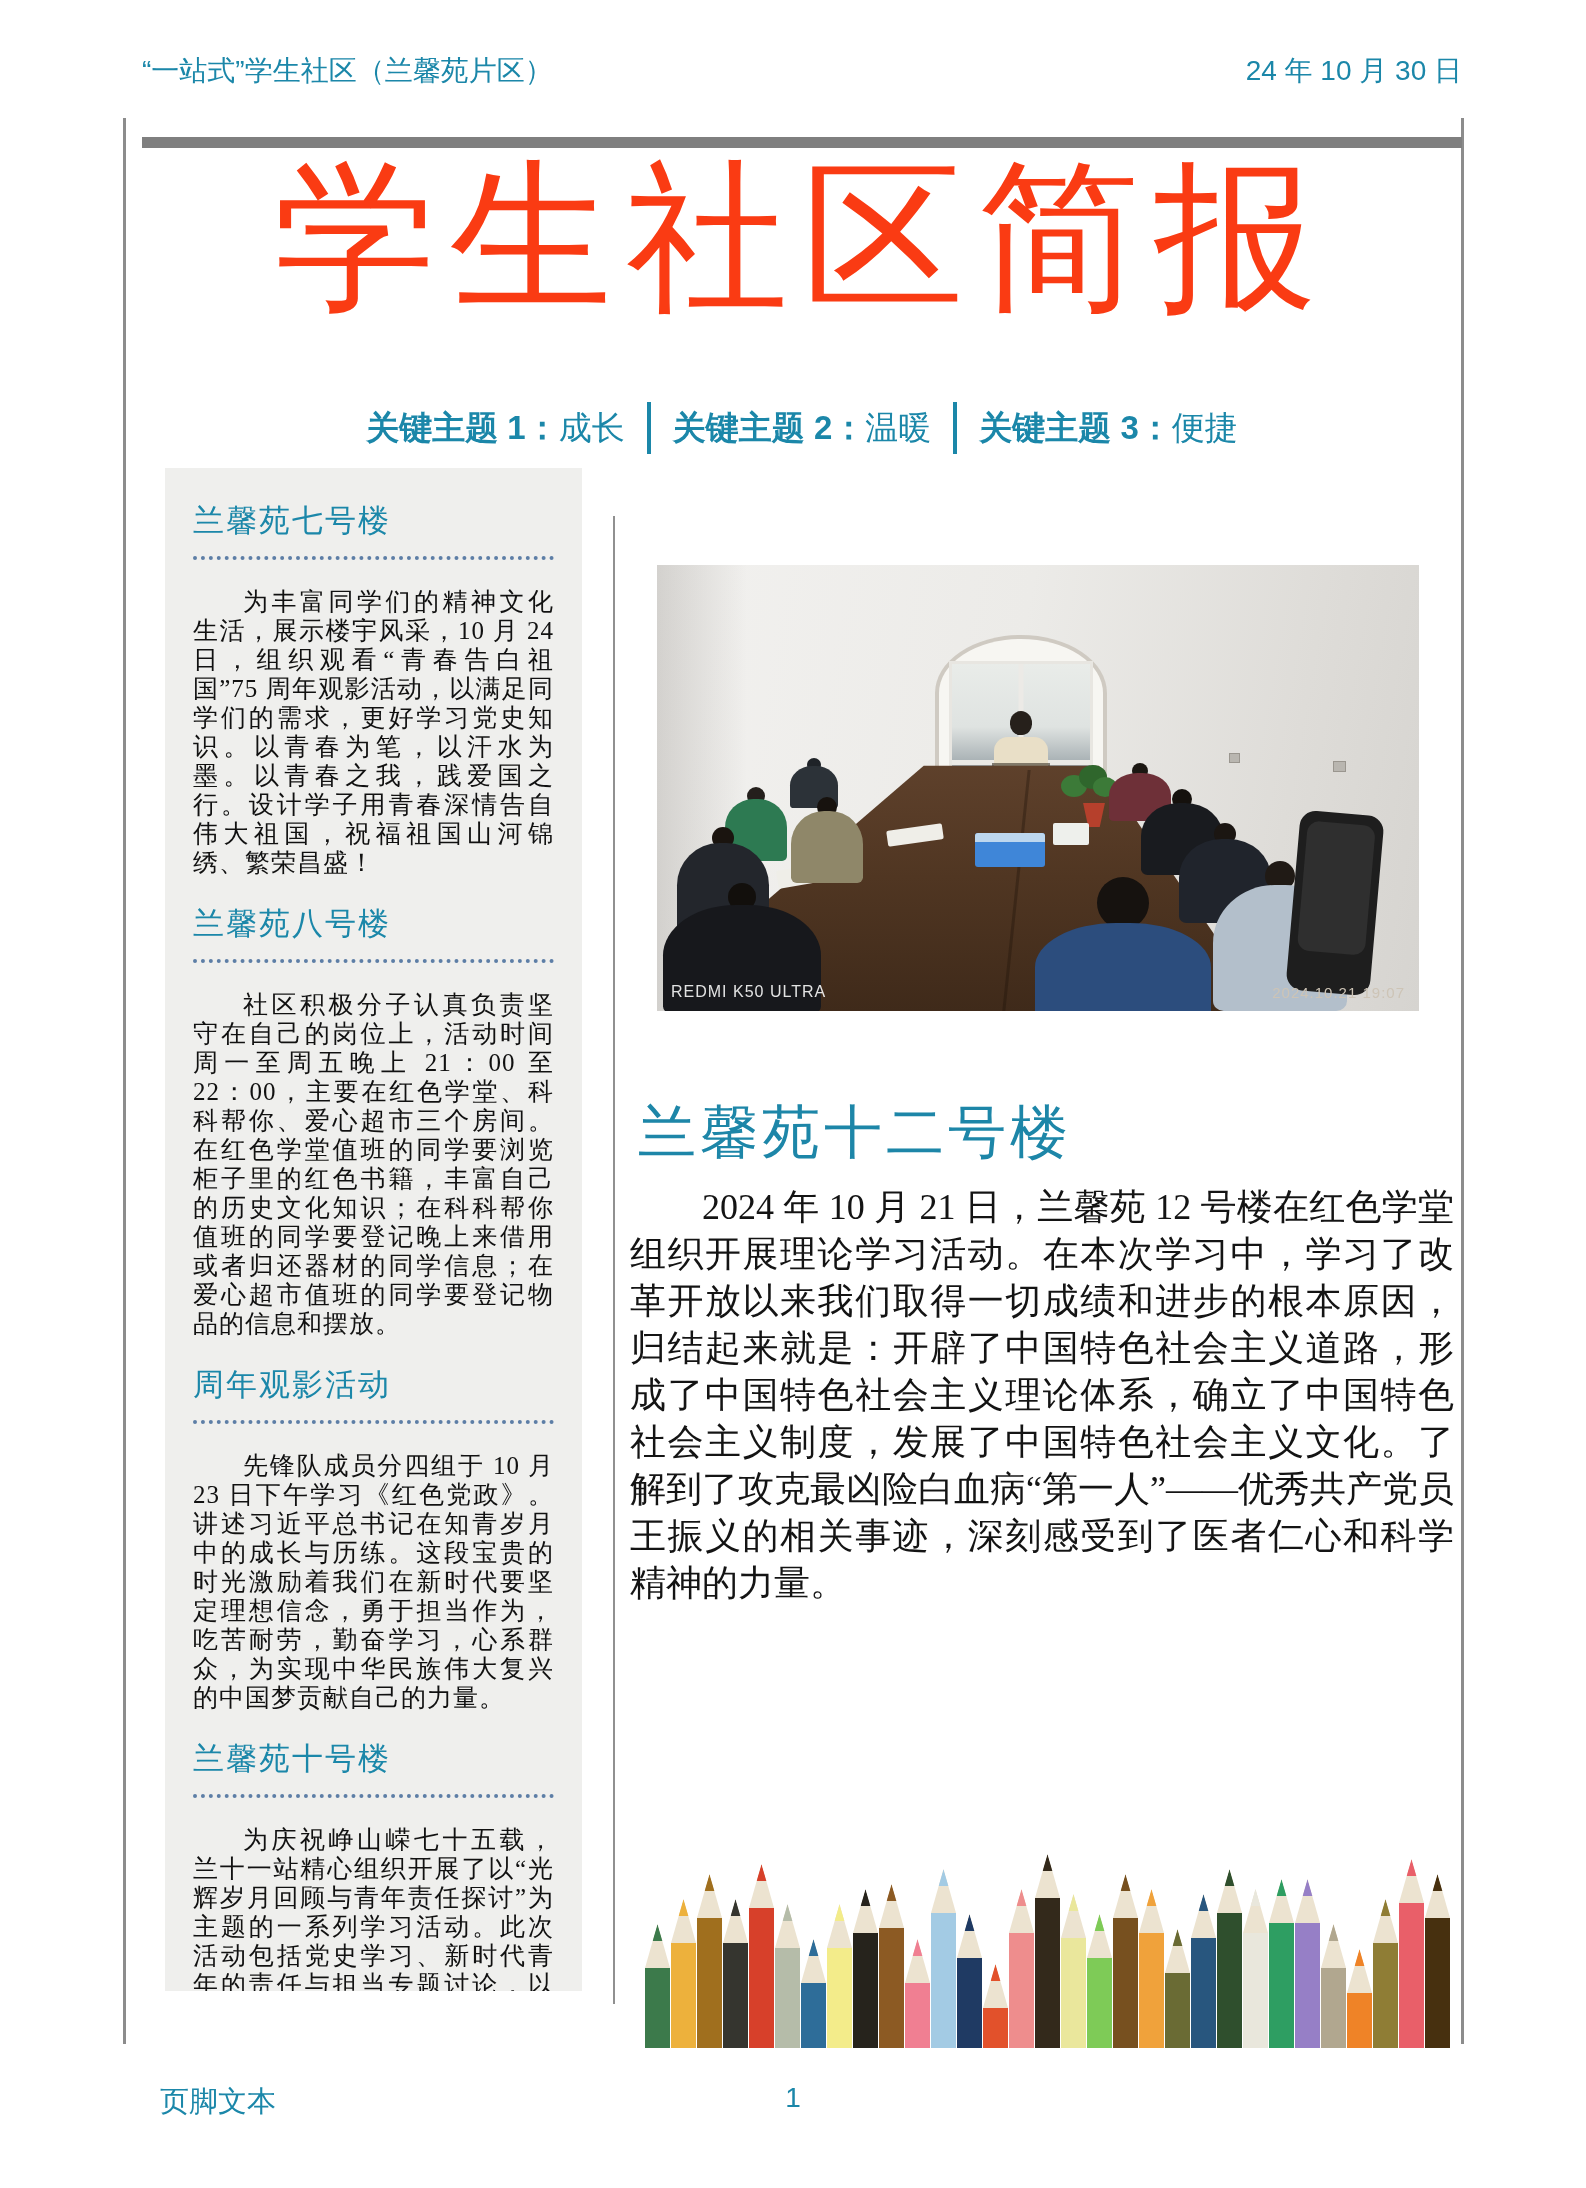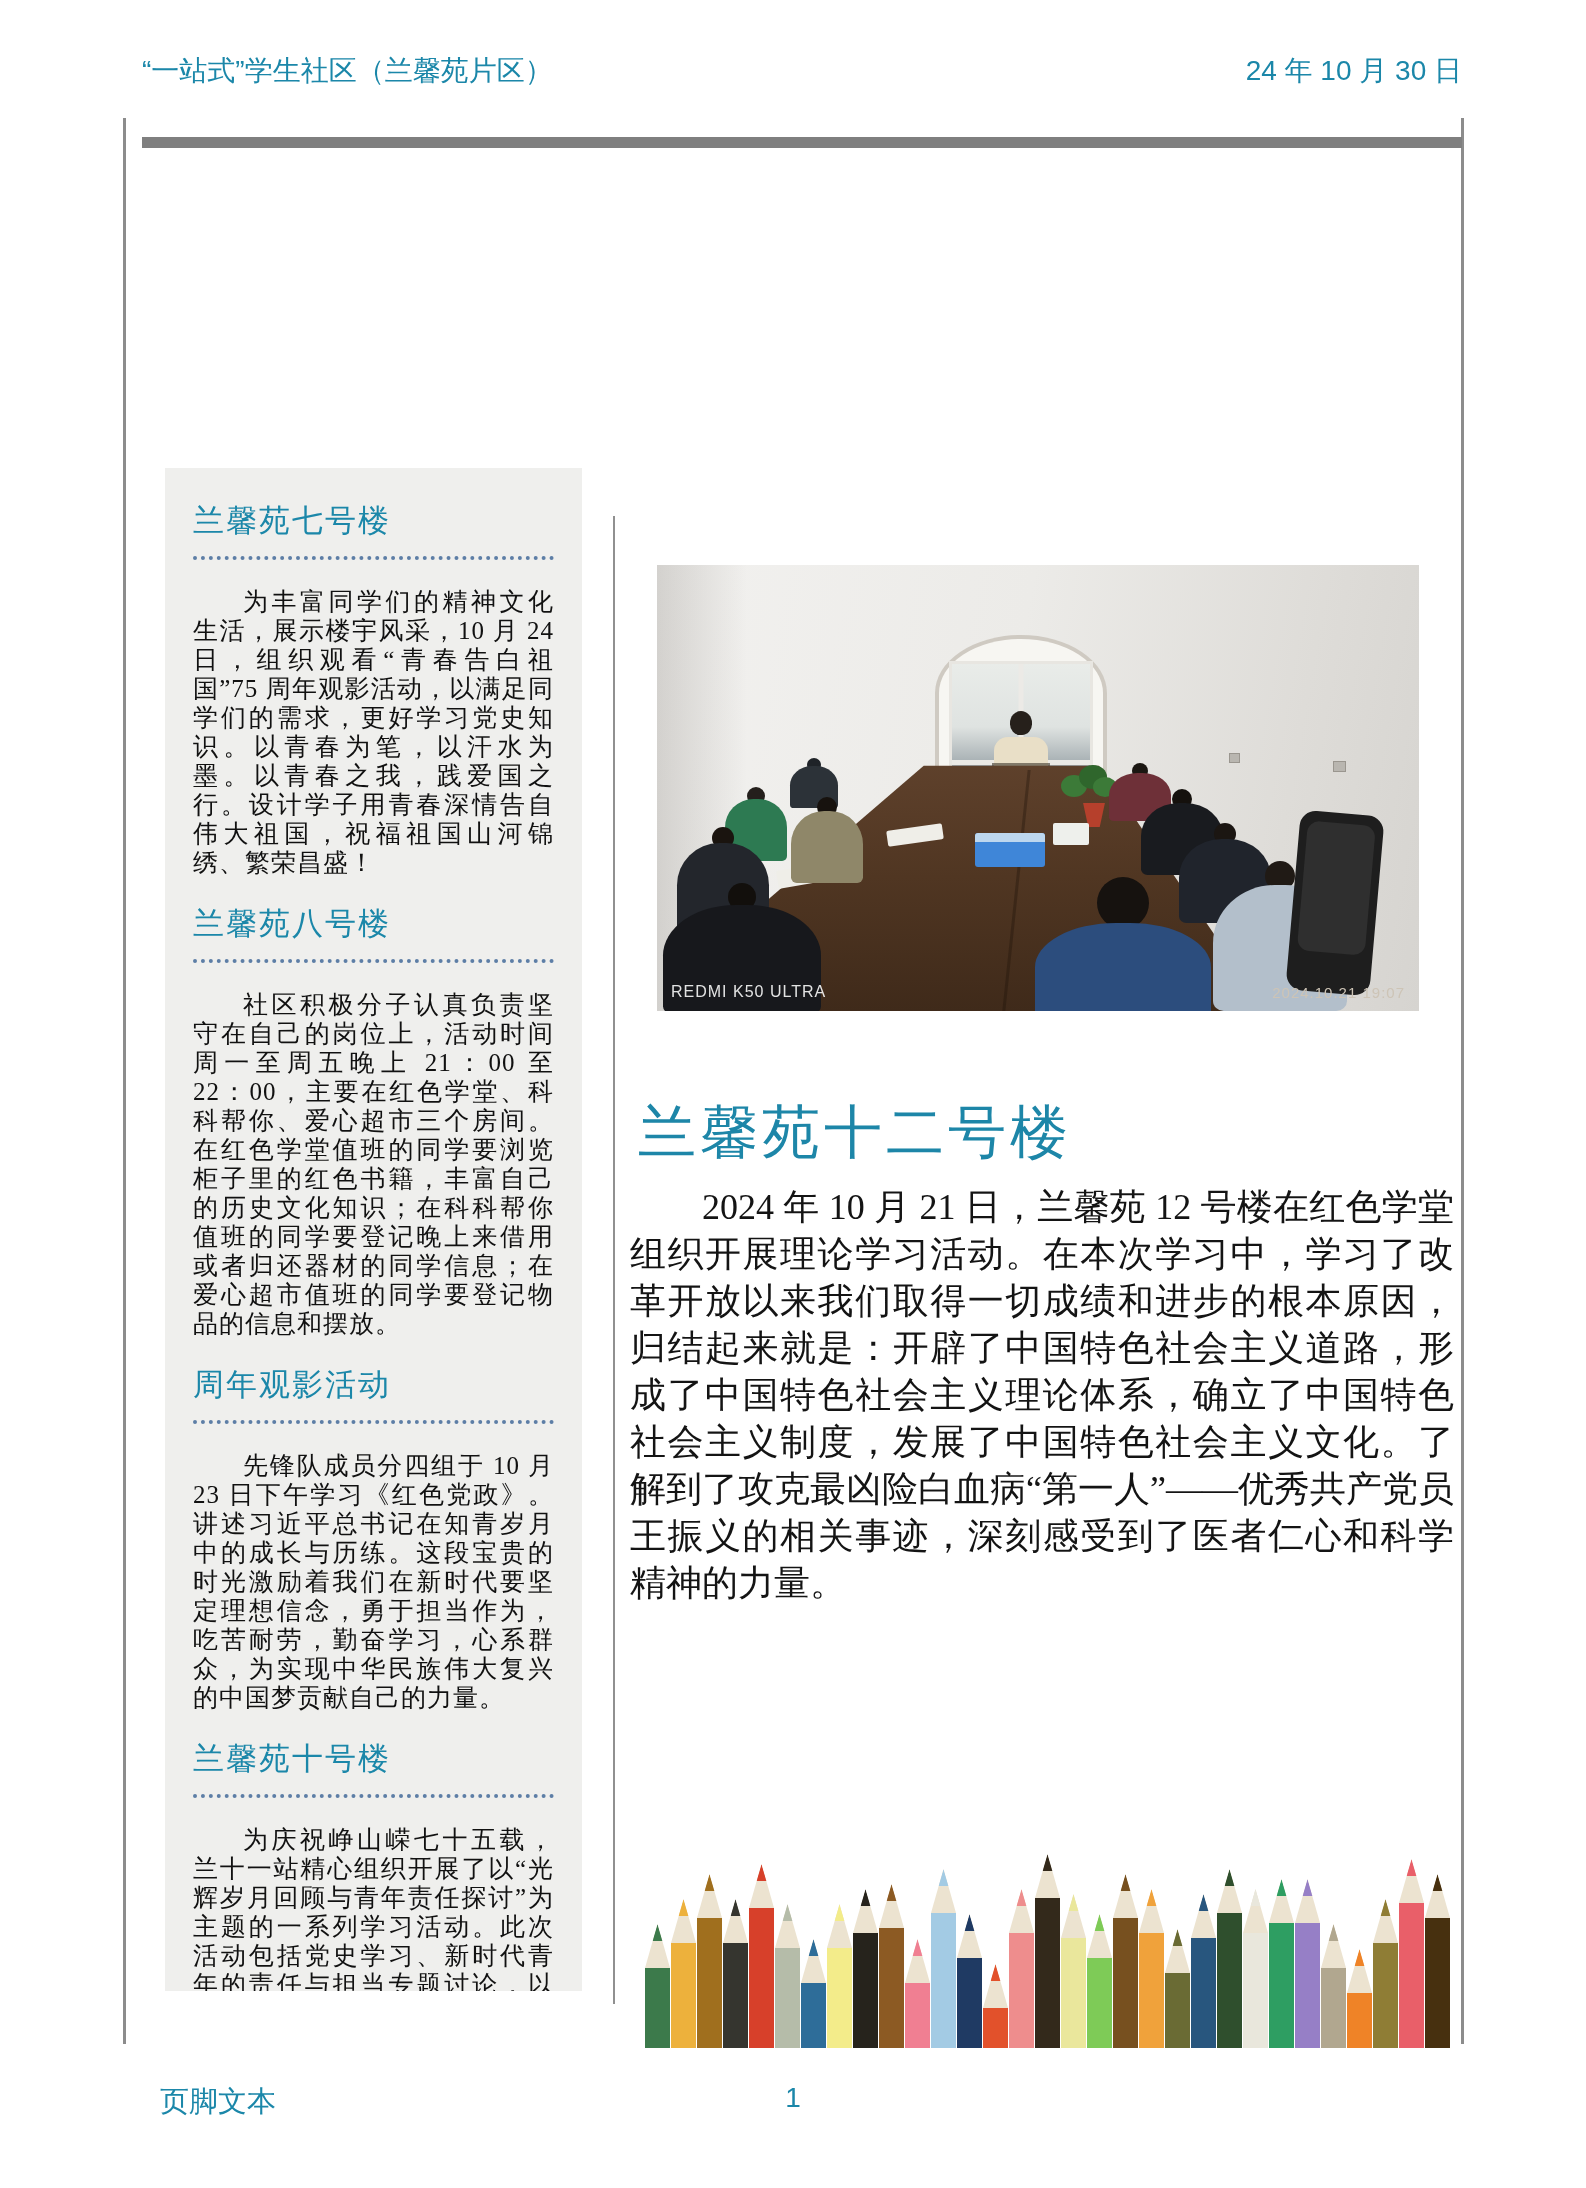--- a/index.html
+++ b/index.html
@@ -116,21 +116,29 @@
 
   <div class="border-v border-left"></div>
   <div class="border-v border-right"></div>
 
   <div class="header">
     <span>“一站式”学生社区（兰馨苑片区）</span>
     <span>24 年 10 月 30 日</span>
   </div>
   <div class="header-bar"></div>
 
-
+  <div class="doc-title">学生社区简报</div>
+
+  <div class="themes">
+    <span class="theme-item"><span class="theme-label">关键主题 1：</span><span>成长</span></span>
+    <span class="theme-sep"></span>
+    <span class="theme-item"><span class="theme-label">关键主题 2：</span><span>温暖</span></span>
+    <span class="theme-sep"></span>
+    <span class="theme-item"><span class="theme-label">关键主题 3：</span><span>便捷</span></span>
+  </div>
 
   <div class="sidebar">
     <div class="side-section">
       <div class="side-title">兰馨苑七号楼</div>
       <hr class="side-rule">
       <div class="side-body">为丰富同学们的精神文化生活，展示楼宇风采，10 月 24 日，组织观看“青春告白祖国”75 周年观影活动，以满足同学们的需求，更好学习党史知识。以青春为笔，以汗水为墨。以青春之我，践爱国之行。设计学子用青春深情告自伟大祖国，祝福祖国山河锦绣、繁荣昌盛！</div>
     </div>
     <div class="side-section">
       <div class="side-title">兰馨苑八号楼</div>
       <hr class="side-rule">

